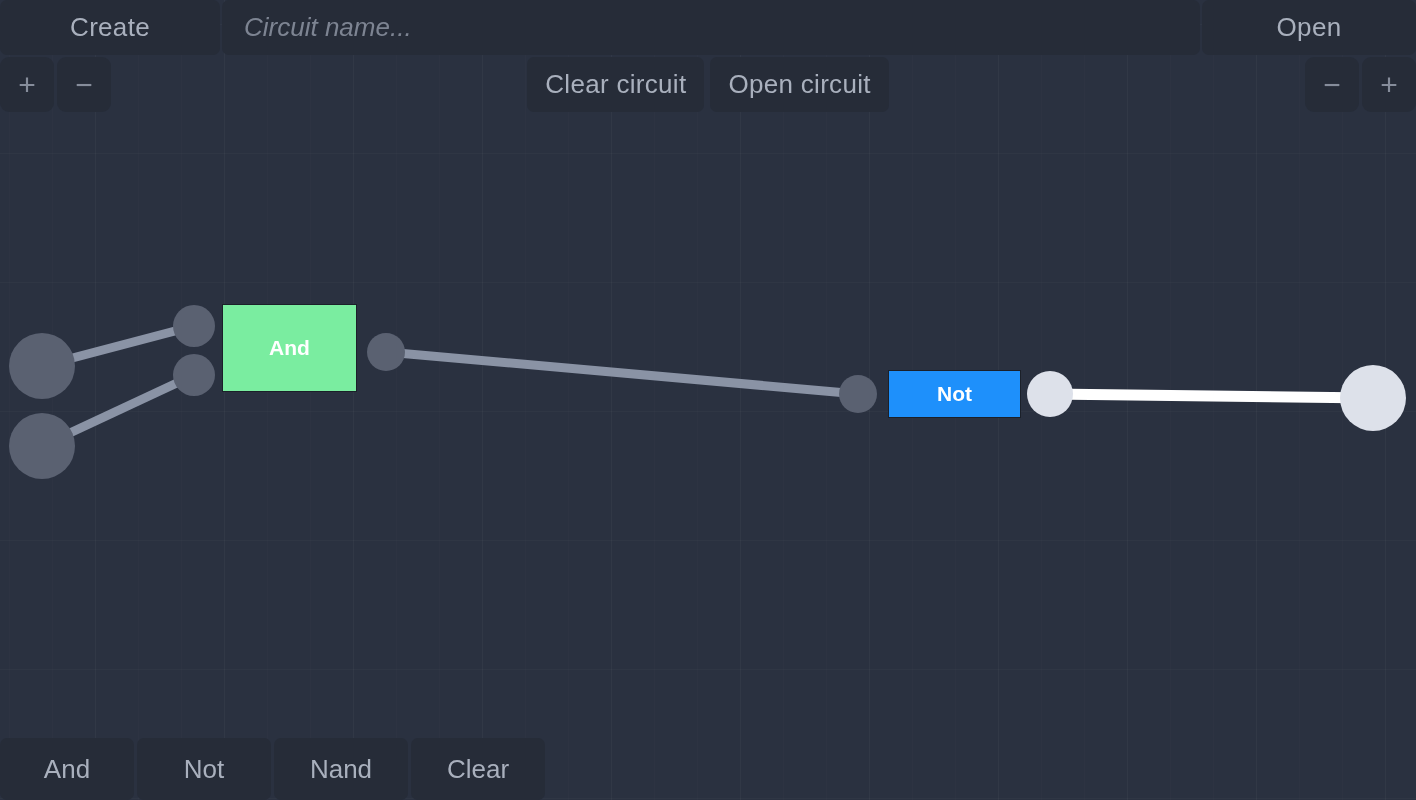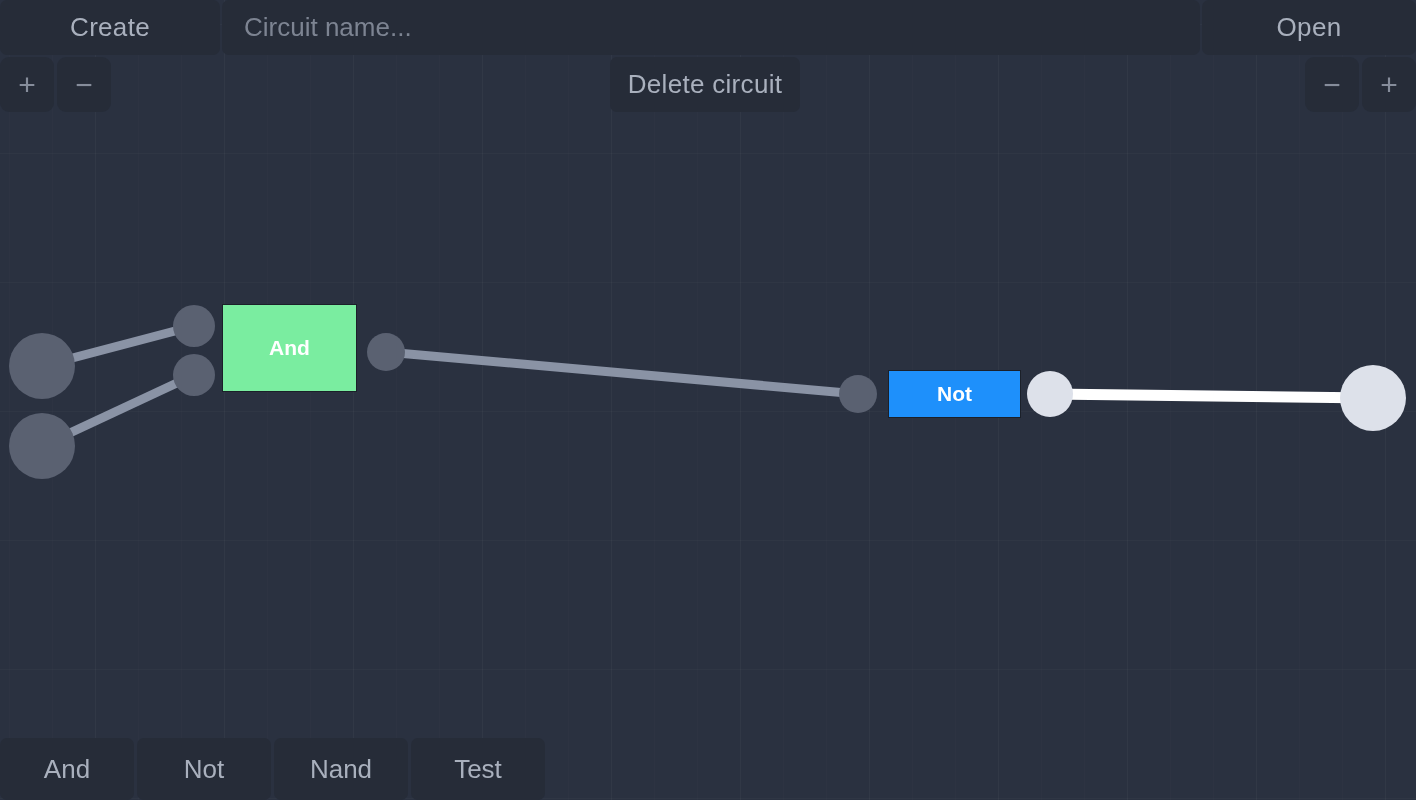--- a/index.html
+++ b/index.html
@@ -70,20 +70,21 @@
     border: none;
     border-radius: 7px;
     color: #cfd4dd;
     font-family: "Liberation Sans", sans-serif;
     font-size: 26px;
     font-weight: 300;
     padding: 8px 22px;
     outline: none;
     height: 100%;
     margin: 0 2px;
+    font-style: italic;
   }
   .name-input::placeholder { color: #7d8characters; }
   .name-input::placeholder { color: #7d8492; }
 
   .spacer { flex: 1; }
   .gap { width: 3px; flex: none; }
 
   .create-btn { width: 220px; }
   .menu-btn   { width: 214px; }
 
@@ -175,23 +176,24 @@
     <button class="tbtn menu-btn">Open</button>
   </div>
 
   <div class="toolbar-row row2">
     <button class="zbtn">+</button>
     <div class="gap"></div>
     <button class="zbtn">−</button>
 
     <div class="spacer"></div>
 
-    <button class="tbtn">Delete circuit</button>
-    <div class="gap"></div>
-    <div class="gap"></div>
+    <button class="tbtn">Clear circuit</button>
+    <div class="gap"></div>
+    <div class="gap"></div>
+    <button class="tbtn">Open circuit</button>
 
     <div class="spacer"></div>
 
     <button class="zbtn">−</button>
     <div class="gap"></div>
     <button class="zbtn">+</button>
   </div>
 
   <div class="canvas">
     <svg id="wire-layer" width="1416" height="622">
@@ -217,19 +219,19 @@
   </div>
 
   <div class="palette">
     <div id="palette-items" style="display:flex;height:100%;">
         <button class="pbtn">And</button>
         <div class="gap"></div>
         <button class="pbtn">Not</button>
         <div class="gap"></div>
         <button class="pbtn">Nand</button>
         <div class="gap"></div>
-        <button class="pbtn">Test</button>
+        <button class="pbtn">Clear</button>
         <div class="gap"></div>
       </div>
     <div class="pal-spacer"></div>
   </div>
 
 </div>
 
 </body></html>

